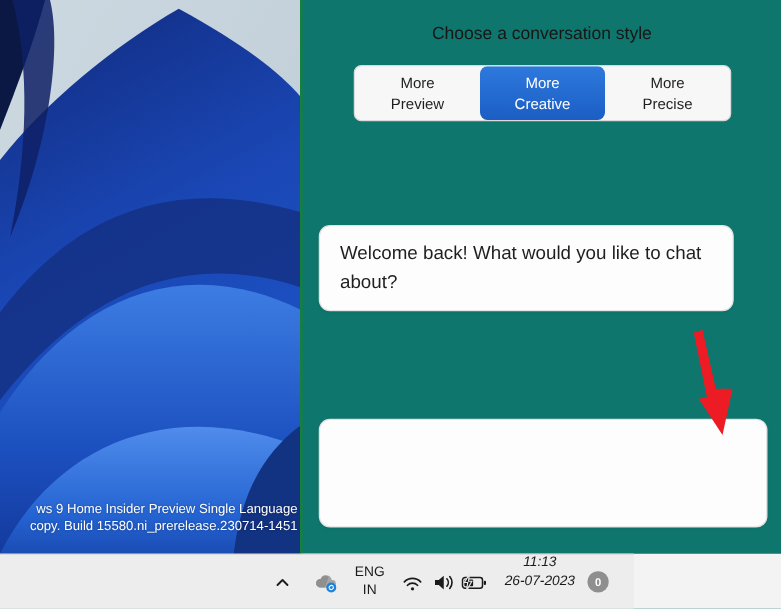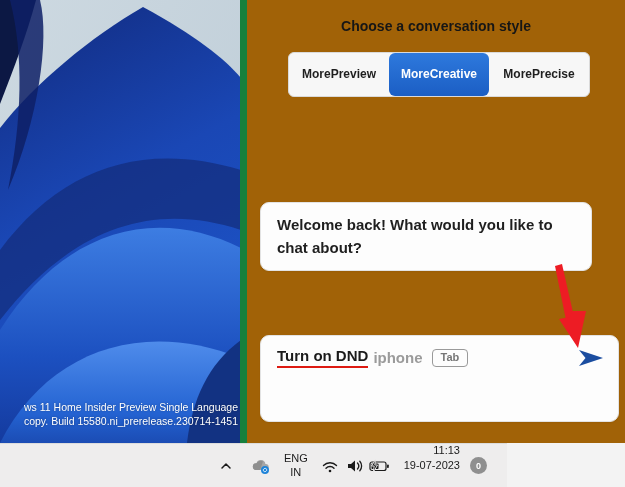--- a/index.html
+++ b/index.html
@@ -12,41 +12,41 @@
   .desktop{position:absolute;left:0;top:0;width:241px;height:443px;overflow:hidden;}
   .desktop svg{display:block;}
   .watermark{
     position:absolute;right:3px;bottom:14px;text-align:right;
     color:#ffffff;font-size:10.5px;line-height:1.32;
     text-shadow:0 0 2px rgba(0,0,0,.35);white-space:nowrap;
   }
   
   .panel{
     position:absolute;left:240px;top:0;width:385px;height:443px;
-    background:#a16207;border-left:7px solid #15803d;box-sizing:border-box;font-weight:bold;
+    background:#0f766e;border-left:2px solid #15803d;box-sizing:border-box;
   }
   .panel-title{
     position:absolute;top:18px;left:0;width:100%;text-align:center;
     font-size:14px;color:#161616;
   }
   .seg-control{
     position:absolute;left:41px;top:52px;width:302px;height:45px;
     background:#f7f7f7;border:1px solid #dadada;border-radius:6px;
     display:flex;box-sizing:border-box;overflow:hidden;
   }
   .seg{
-    flex:1;display:flex;flex-direction:row;align-items:center;justify-content:center;
+    flex:1;display:flex;flex-direction:column;align-items:center;justify-content:center;
     font-size:12px;line-height:1.35;color:#1f1f1f;cursor:pointer;border-radius:6px;
   }
   .seg.selected{
     background:linear-gradient(180deg,#2e79dd 0%,#1b5ec4 100%);
     color:#ffffff;
   }
   .bubble{
-    position:absolute;left:13px;top:202px;width:332px;box-sizing:border-box;
+    position:absolute;left:13px;top:180px;width:332px;box-sizing:border-box;
     background:#fdfdfd;border:1px solid #e3e3e3;border-radius:9px;
     box-shadow:0 1px 2px rgba(0,0,0,.05);
     padding:11px 16px;font-size:15px;line-height:1.5;color:#1f1f1f;
   }
   .composer{
     position:absolute;left:13px;top:335px;width:359px;height:87px;box-sizing:border-box;
     background:#fdfdfd;border:1px solid #e3e3e3;border-radius:9px;
     box-shadow:0 1px 2px rgba(0,0,0,.05);
   }
   .composer-row1{
@@ -74,21 +74,21 @@
     position:absolute;left:0;bottom:0;width:507px;height:44px;
     background:#eeeded;border-top:1px solid #dcdcdc;box-sizing:border-box;
     display:flex;align-items:center;justify-content:flex-end;
   }
   .tray{display:flex;align-items:center;padding-right:20px;}
   .tray-btn{display:flex;align-items:center;justify-content:center;background:none;border:none;padding:0;cursor:pointer;}
   .lang{
     font-size:11px;line-height:1.25;color:#1b1b1b;text-align:center;margin:0 12px;cursor:pointer;
   }
   .clock{
-    font-size:11px;line-height:1.35;color:#1b1b1b;text-align:right;margin:0 10px 16px 14px;cursor:pointer;white-space:nowrap;
+    font-size:11px;line-height:1.35;color:#1b1b1b;text-align:center;margin:0 10px 16px 14px;cursor:pointer;white-space:nowrap;font-style:italic;
   }
   .notif-badge{
     width:17px;height:17px;border-radius:50%;background:#8f8f8f;color:#ffffff;
     font-size:9px;font-weight:bold;display:flex;align-items:center;justify-content:center;cursor:pointer;
   }
   .ic{display:block;}
   .gap16{margin-left:16px;}.gap6{margin-left:6px;}.gap4{margin-left:4px;}
 </style>
 </head>
 <body>
@@ -125,21 +125,21 @@
 
     <path d="M0,250 C60,170 140,140 241,170 L241,230 C150,200 70,230 0,320 Z" fill="#122a74" opacity="0.65"></path>
 
     <path d="M0,330 C62,232 152,204 241,248 L241,443 L0,443 Z" fill="url(#p2)"></path>
 
     <path d="M0,443 C46,352 140,318 241,358 L241,443 Z" fill="url(#p3)"></path>
 
     <path d="M241,340 C208,364 192,400 187,443 L241,443 Z" fill="#123282"></path>
   </svg>
   <div class="watermark">
-    <div>ws 11 Home Insider Preview Single Language</div>
+    <div>ws 9 Home Insider Preview Single Language</div>
     <div>copy. Build 15580.ni_prerelease.230714-1451</div>
   </div>
 </div>
 
 <div class="panel">
   <div class="panel-title">Choose a conversation style</div>
 
   <div class="seg-control">
     <div class="seg">
       <span>More</span>
@@ -151,30 +151,20 @@
     </div>
     <div class="seg">
       <span>More</span>
       <span>Precise</span>
     </div>
   </div>
 
   <div class="bubble">Welcome back! What would you like to chat about?</div>
 
   <div class="composer">
-    <div class="composer-row1">
-      <span class="typed">Turn on DND</span>
-      <span class="suggestion">iphone</span>
-      <span class="tab-badge">Tab</span>
-      <button class="send-btn">
-        <svg class="ic" width="26" height="20" viewBox="0 0 26 20">
-          <path d="M1,2 L25,10 L1,18 L7.5,10 Z" fill="#1b4da0"></path>
-        </svg>
-      </button>
-    </div>
   </div>
 </div>
 
 <svg class="annotation" viewBox="0 0 625 487">
   <polygon points="555,266 562,264 574,317 566,320" fill="#ed1c24"></polygon>
   <polygon points="559,319 570,317 572,311 586,311 578,348" fill="#ed1c24"></polygon>
 </svg>
 
 <div class="taskbar">
   <div class="tray">
@@ -218,18 +208,18 @@
       <svg class="ic" width="22" height="16" viewBox="0 0 22 16">
         <rect x="2" y="4" width="16" height="8.5" rx="2" fill="none" stroke="#1b1b1b" stroke-width="1.2"></rect>
         <rect x="19" y="6.5" width="1.8" height="3.5" rx="0.8" fill="#1b1b1b"></rect>
         <rect x="3.5" y="5.5" width="7" height="5.5" rx="0.8" fill="#1b1b1b"></rect>
         <path d="M7.5,1.5 L3.5,8 L6.2,8 L5.2,14.5 L9.5,7 L6.8,7 Z" fill="#1b1b1b" stroke="#eeeded" stroke-width="0.9"></path>
       </svg>
     </button>
 
     <div class="clock">
       <div>11:13</div>
-      <div>19-07-2023</div>
+      <div>26-07-2023</div>
     </div>
 
     <div class="notif-badge">0</div>
   </div>
 </div>
 
 </body></html>

